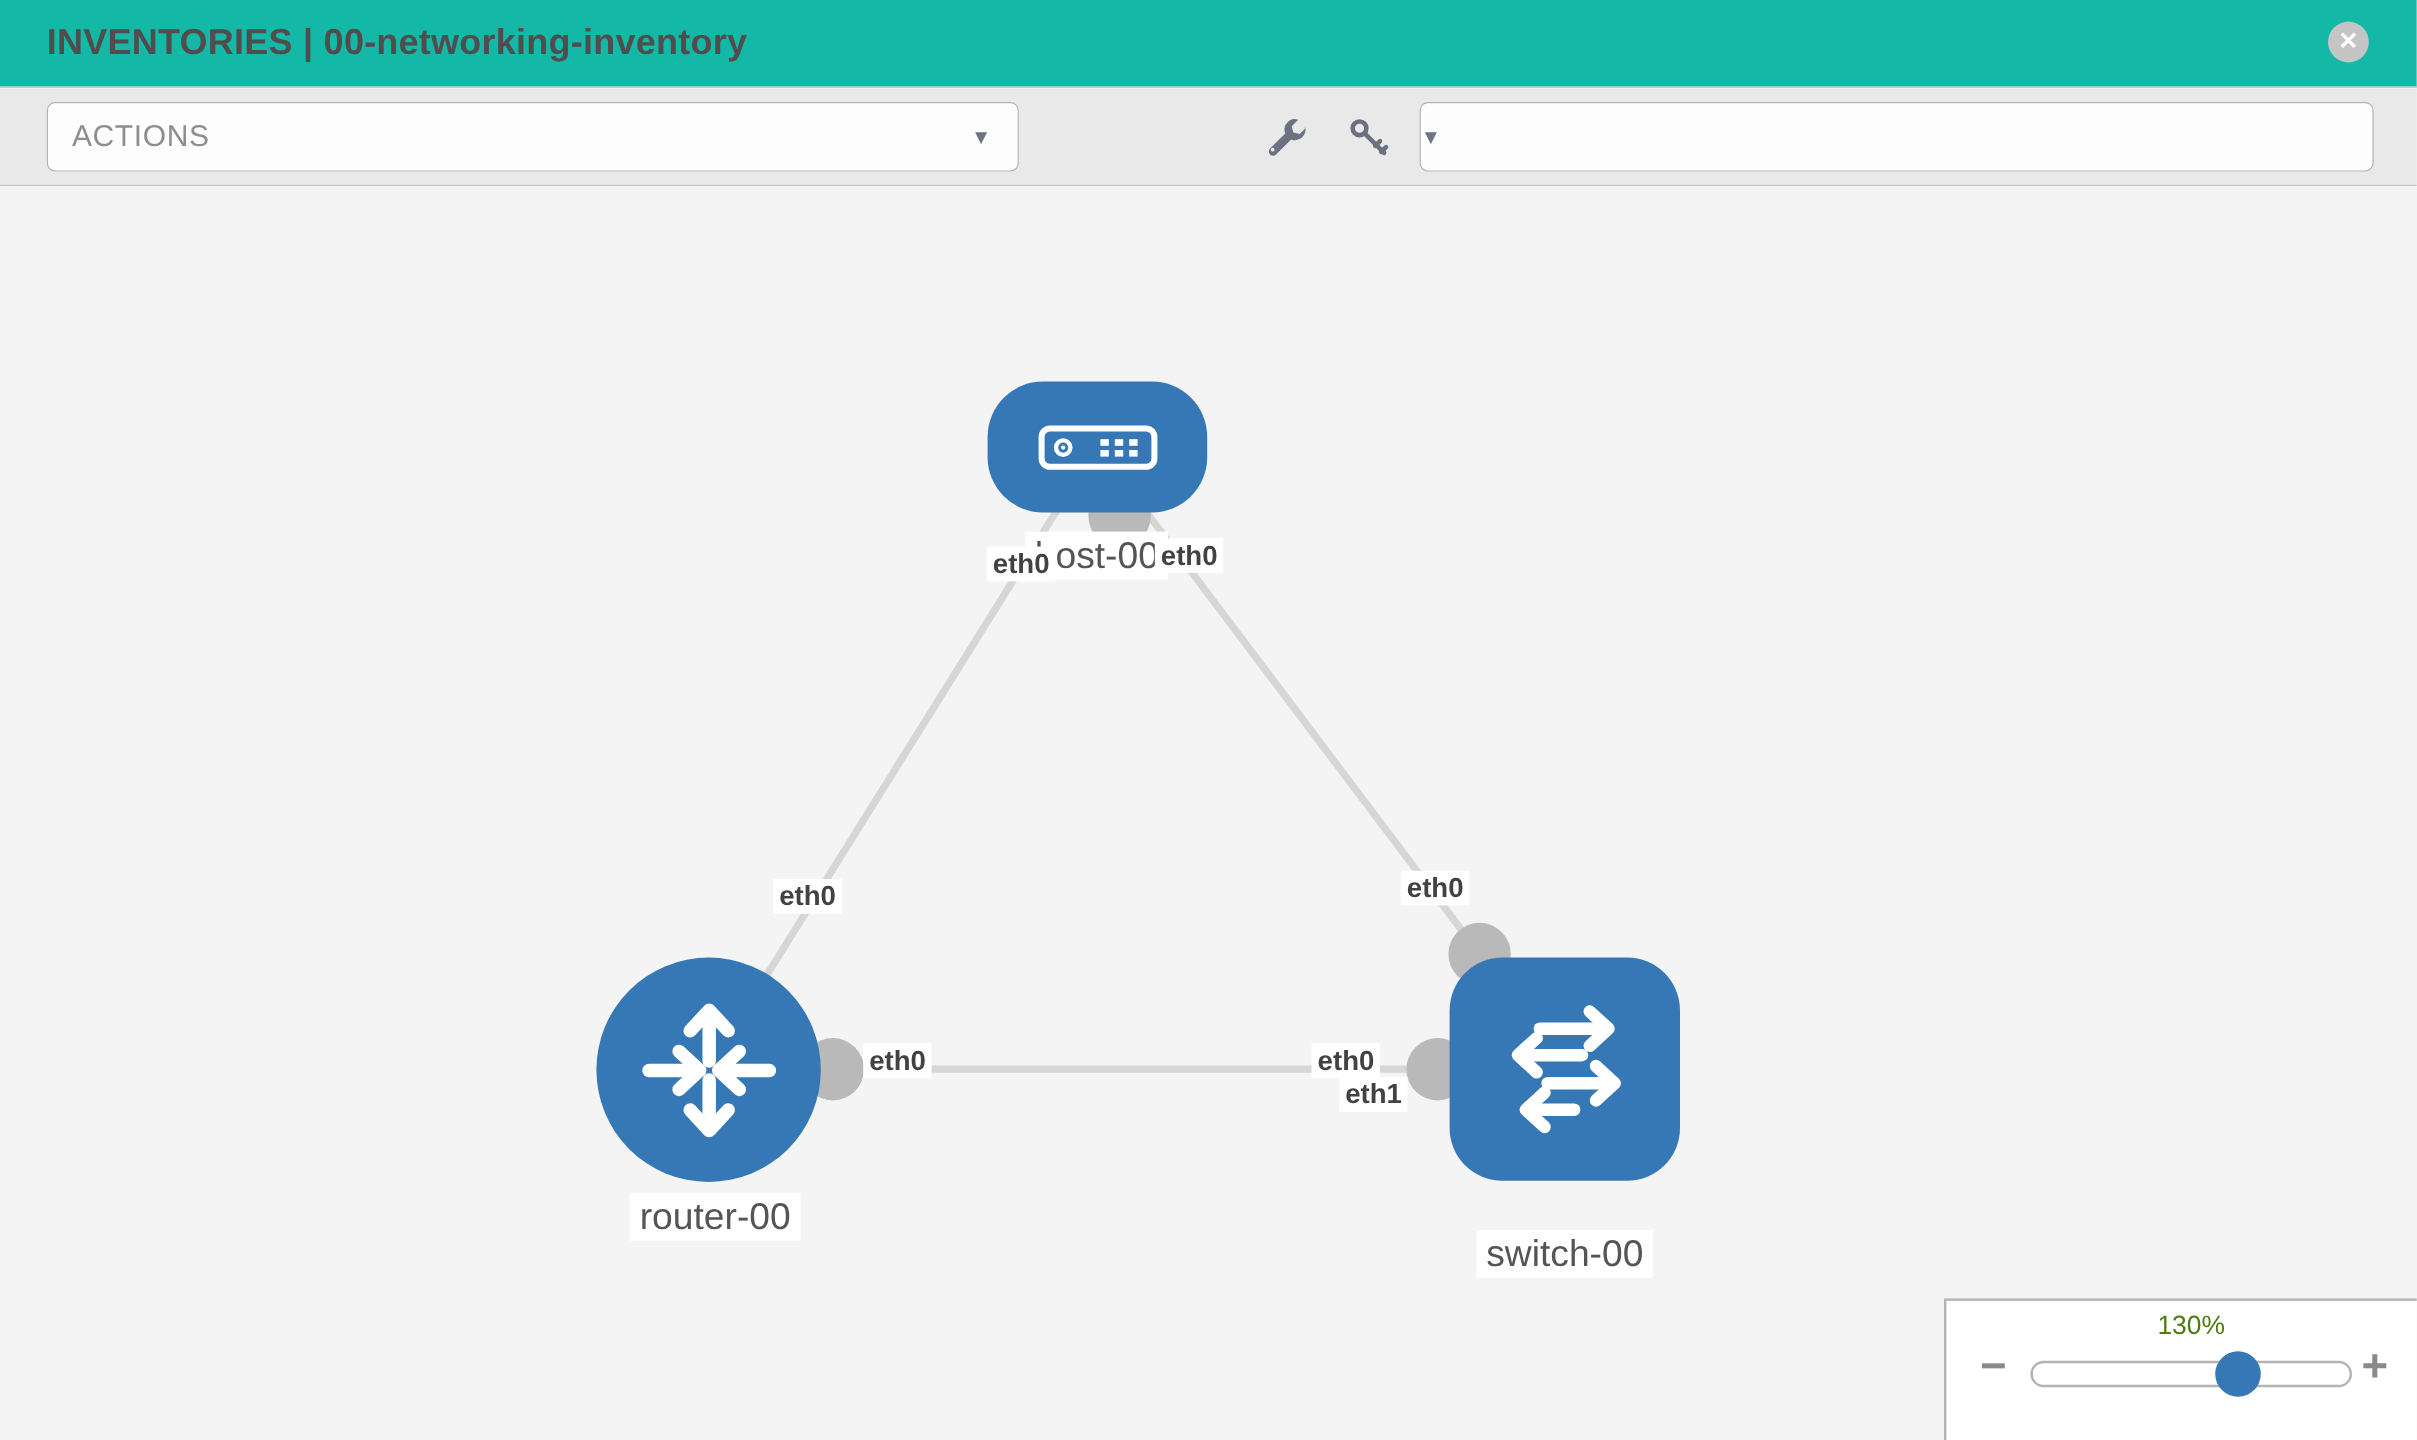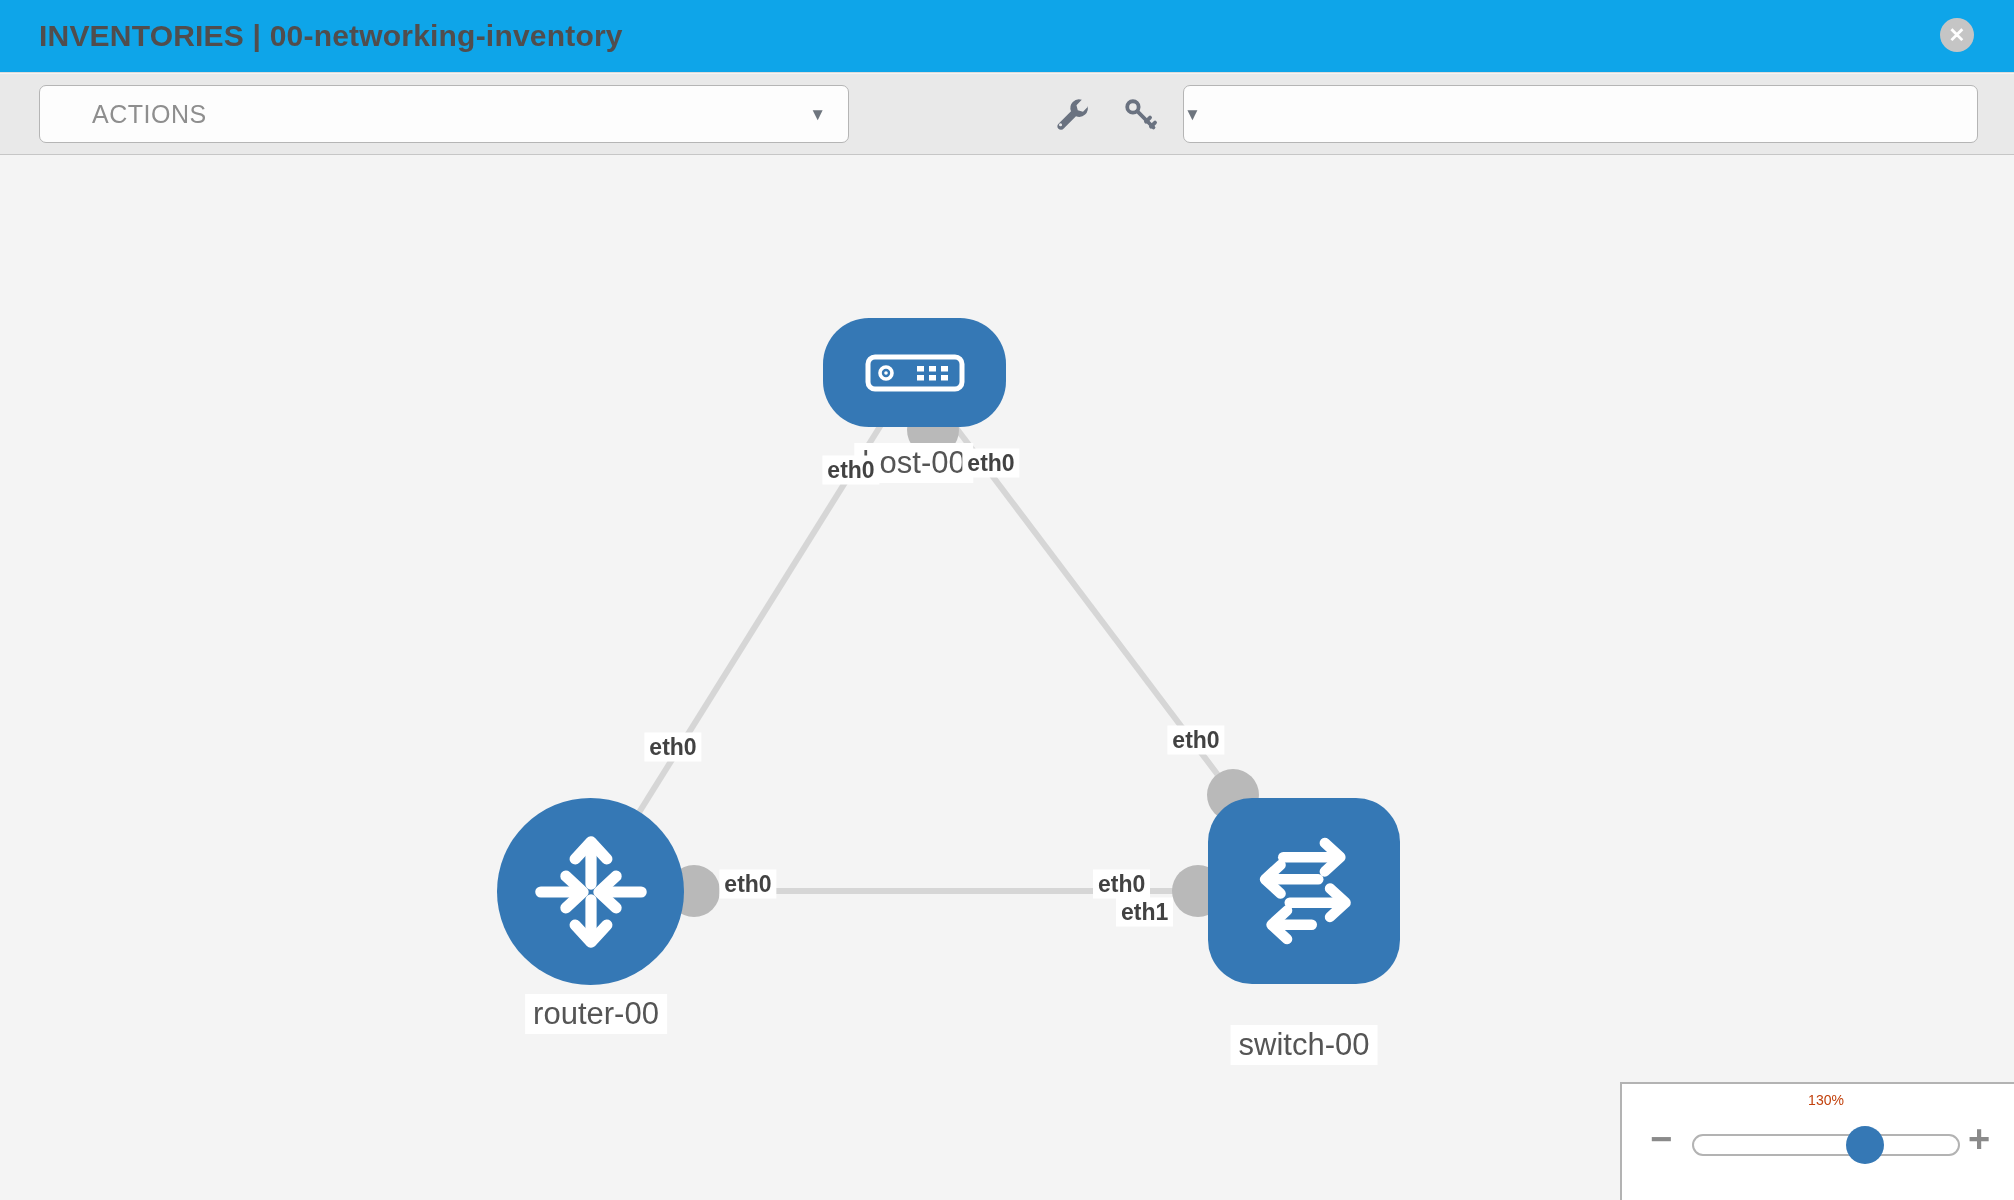--- a/index.html
+++ b/index.html
@@ -7,21 +7,21 @@
   body {
     font-family: "Liberation Sans", sans-serif;
     background: #f4f4f4;
     position: relative;
     color: #4a4a4a;
   }
 
   
   .header {
     position: absolute; left: 0; top: 0; width: 2014px; height: 73px;
-    background: #0ea5e9; border-bottom: 1px solid #dcdcdc;
+    background: #14b8a6; border-bottom: 1px solid #dcdcdc;
   }
   .header-title {
     position: absolute; left: 39px; top: 50%; transform: translateY(-50%);
     font-size: 30px; font-weight: bold; color: #514d4d; letter-spacing: 0.2px;
   }
   .close-btn {
     position: absolute; right: 40px; top: 18px; width: 34px; height: 34px;
     background: #c5c5c5; border-radius: 50%; cursor: pointer;
     display: flex; align-items: center; justify-content: center;
     color: #ffffff; font-size: 20px; font-weight: bold; line-height: 1;
@@ -30,21 +30,21 @@
   
   .toolbar {
     position: absolute; left: 0; top: 74px; width: 2014px; height: 81px;
     background: #e9e9e9; border-bottom: 1px solid #c6c6c6;
   }
   .combo {
     position: absolute; top: 11px; height: 58px;
     background: #fdfdfd; border: 1px solid #b5b5b5; border-radius: 7px;
     display: flex; align-items: center; cursor: pointer;
   }
-  .combo-actions { left: 39px; width: 810px; padding-left: 32px; }
+  .combo-actions { left: 39px; width: 810px; }
   .combo-search  { left: 1183px; width: 795px; }
   .combo-label {
     padding-left: 20px; font-size: 25px; color: #8e8e8e; letter-spacing: 0.5px;
     flex: 1 1 auto; background: transparent; border: none; outline: none;
     font-family: "Liberation Sans", sans-serif;
   }
   .combo-search input.combo-label::placeholder { color: #9a9a9a; opacity: 1; }
   .combo-caret {
     padding-right: 22px; font-size: 17px; color: #6e757e; line-height: 1;
   }
@@ -85,21 +85,21 @@
   }
   .port-label.edge-pos { transform: translateY(-50%); }
 
   
   .zoom-panel {
     position: absolute; left: 1620px; top: 1082px; width: 400px; height: 124px;
     background: #ffffff; border: 2px solid #b3b3b3; z-index: 4;
   }
   .zoom-level {
     position: absolute; left: 204px; top: 8px; transform: translateX(-50%);
-    font-size: 14px; color: #c2410c;
+    font-size: 22px; color: #4d7c0f;
   }
   .zoom-minus, .zoom-plus {
     position: absolute; top: 36px; font-size: 38px; font-weight: bold;
     color: #8a8a8a; cursor: pointer; line-height: 1;
   }
   .zoom-minus { left: 28px; }
   .zoom-plus  { left: 346px; }
   .zoom-track {
     position: absolute; left: 70px; top: 50px; width: 268px; height: 22px;
     background: #ffffff; border: 2px solid #b3b3b3; border-radius: 12px;

